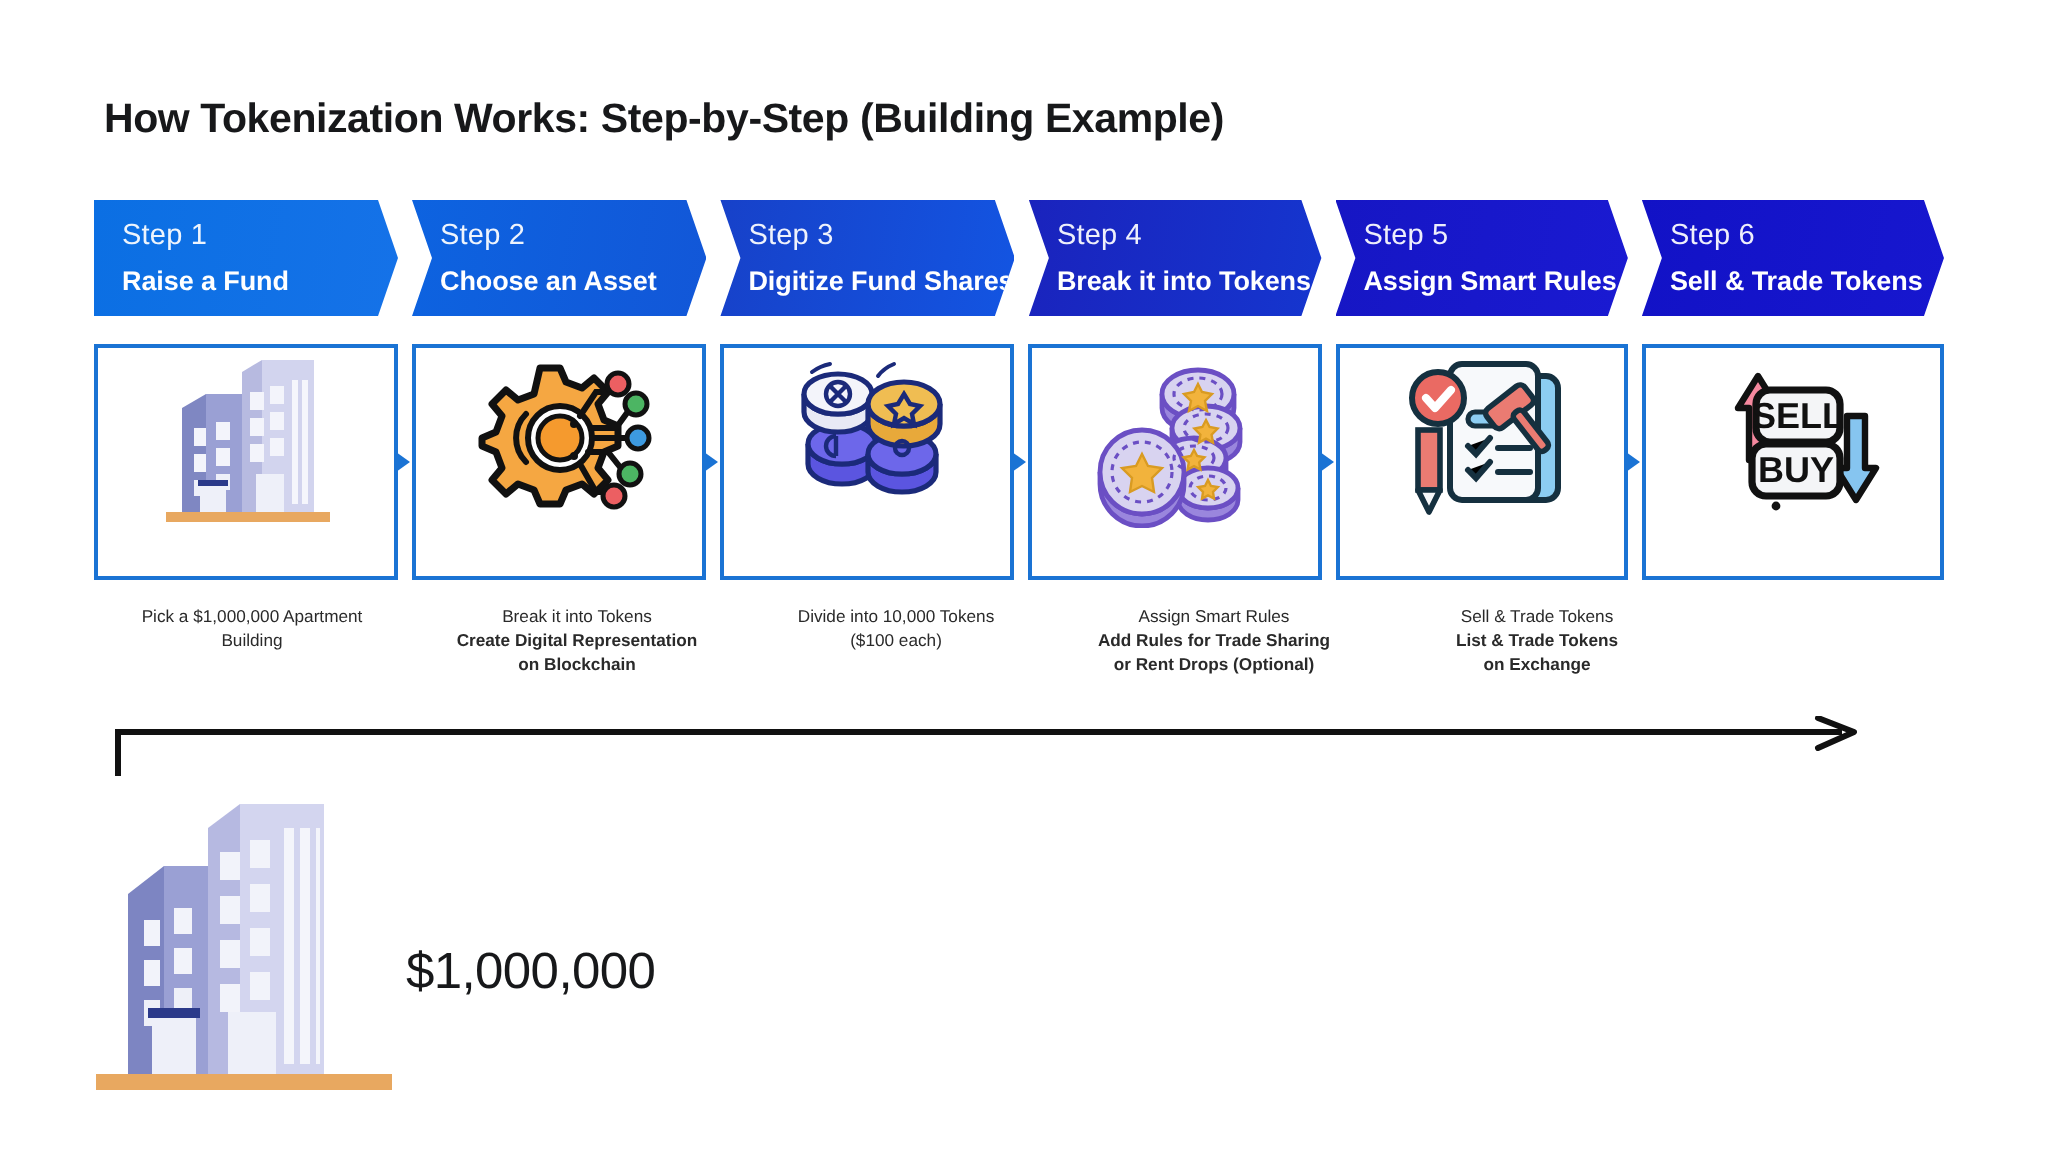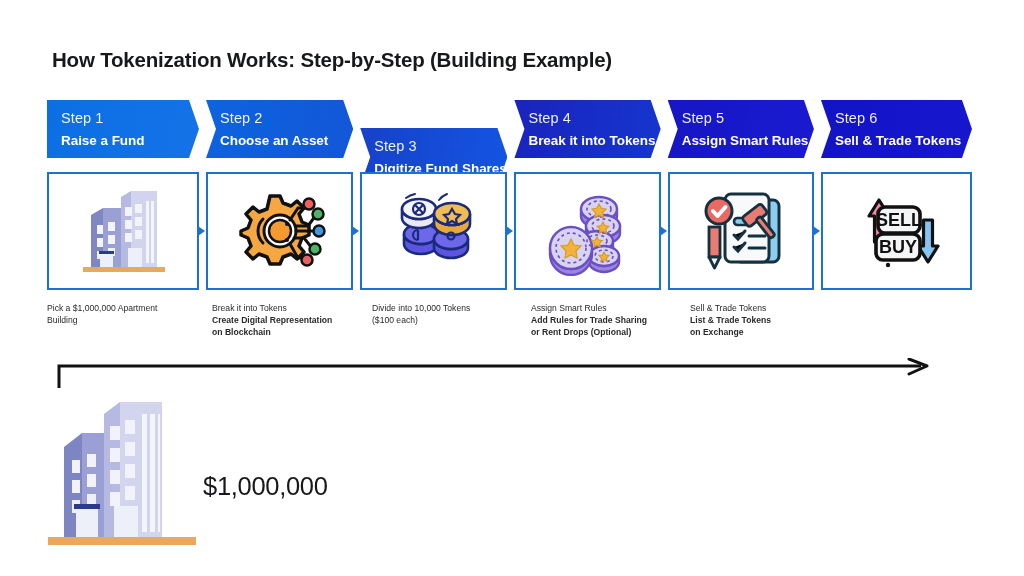--- a/index.html
+++ b/index.html
@@ -57,41 +57,42 @@
     width:925px;height:118px;
     display:flex;
   }
   .card{
     position:relative;
     height:118px;
     margin-right:7px;
     border:2px solid #1a73d4;
     background:#ffffff;
     box-sizing:border-box;
-    display:flex;align-items:center;justify-content:center;
+    display:flex;justify-content:center;
   }
   .card:last-child{margin-right:0;}
   .card .conn{
     position:absolute;right:-8px;top:50%;
     transform:translateY(-50%);
     width:0;height:0;
     border-top:5px solid transparent;
     border-bottom:5px solid transparent;
     border-left:7px solid #1a73d4;
   }
   .card svg{display:block;}
 
   
   .captions{
     position:absolute;left:47px;top:302px;
     width:925px;
     display:flex;
   }
   .cap{
     margin-right:7px;
+    text-align:center;
     font-size:8.6px;
     line-height:1.42;
     color:#2a2a2a;
   }
   .cap:last-child{margin-right:0;}
   .cap .l1{font-weight:normal;}
   .cap .l2{font-weight:bold;}
 
   
   .timeline{position:absolute;left:55px;top:358px;width:890px;height:32px;}
@@ -116,21 +117,21 @@
     <div class="banner first" style="width:158px;background:linear-gradient(100deg,#0b6fe3,#1572e8);">
       <div class="s-num">Step 1</div>
       <div class="s-lab">Raise a Fund</div>
     </div>
 
     <div class="banner" style="width:153px;background:linear-gradient(100deg,#0d63e0,#1257d8);">
       <div class="s-num">Step 2</div>
       <div class="s-lab">Choose an Asset</div>
     </div>
 
-    <div class="banner" style="width:153px;background:linear-gradient(100deg,#1741c9,#1355e2);margin-top:28px;">
+    <div class="banner" style="width:153px;background:linear-gradient(100deg,#1741c9,#1355e2);">
       <div class="s-num">Step 3</div>
       <div class="s-lab">Digitize Fund Shares</div>
     </div>
 
     <div class="banner" style="width:152px;background:linear-gradient(100deg,#1a23bd,#1536cf);">
       <div class="s-num">Step 4</div>
       <div class="s-lab">Break it into Tokens</div>
     </div>
 
     <div class="banner" style="width:152px;background:linear-gradient(100deg,#1616c4,#1a1ad2);">

